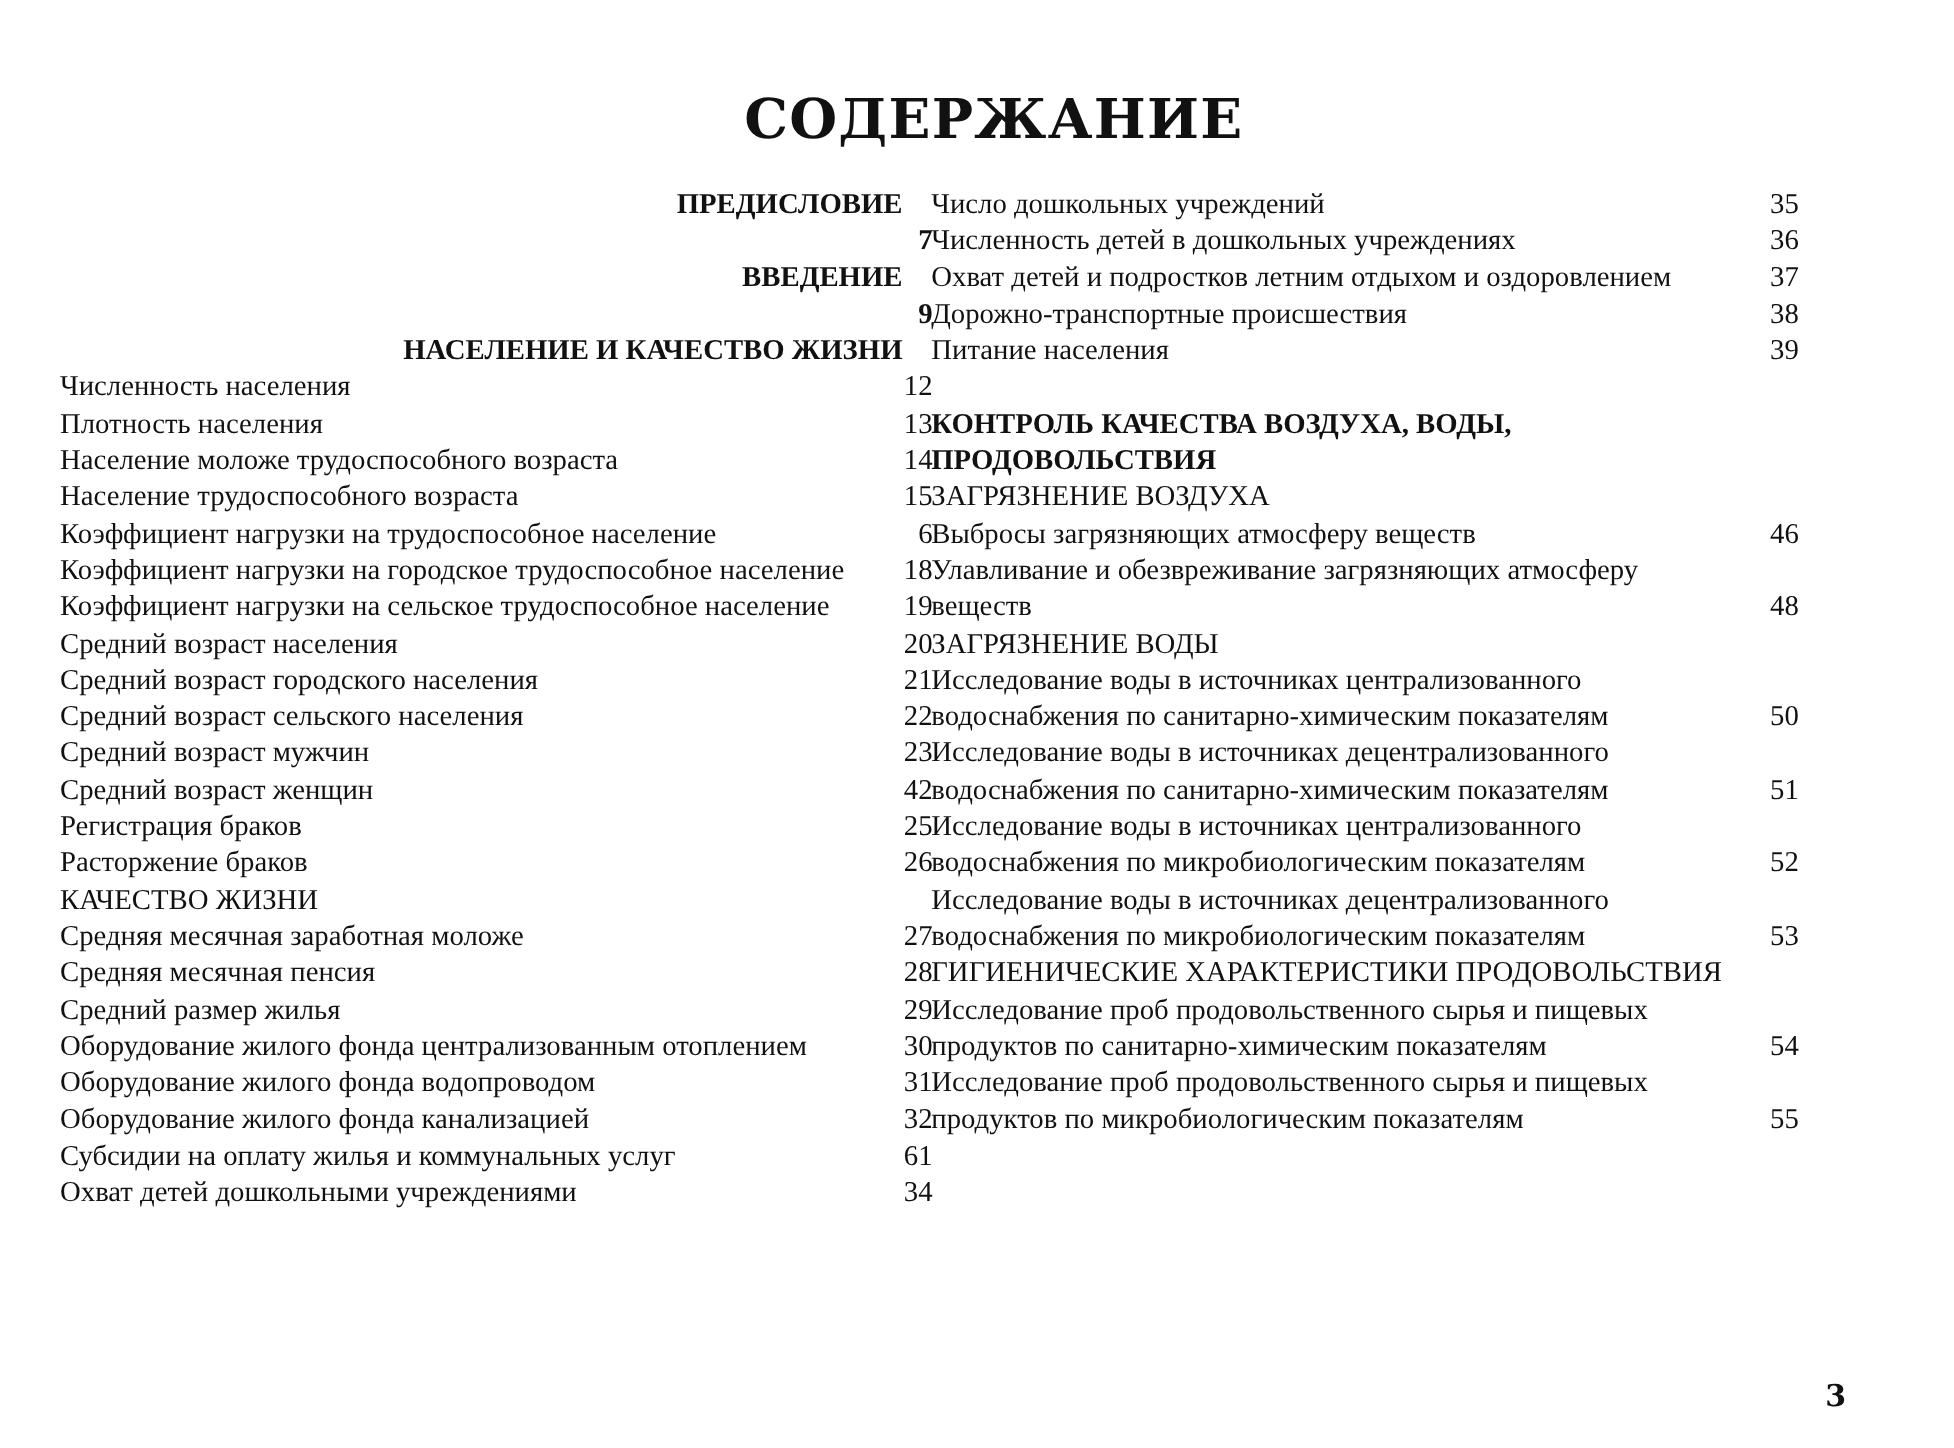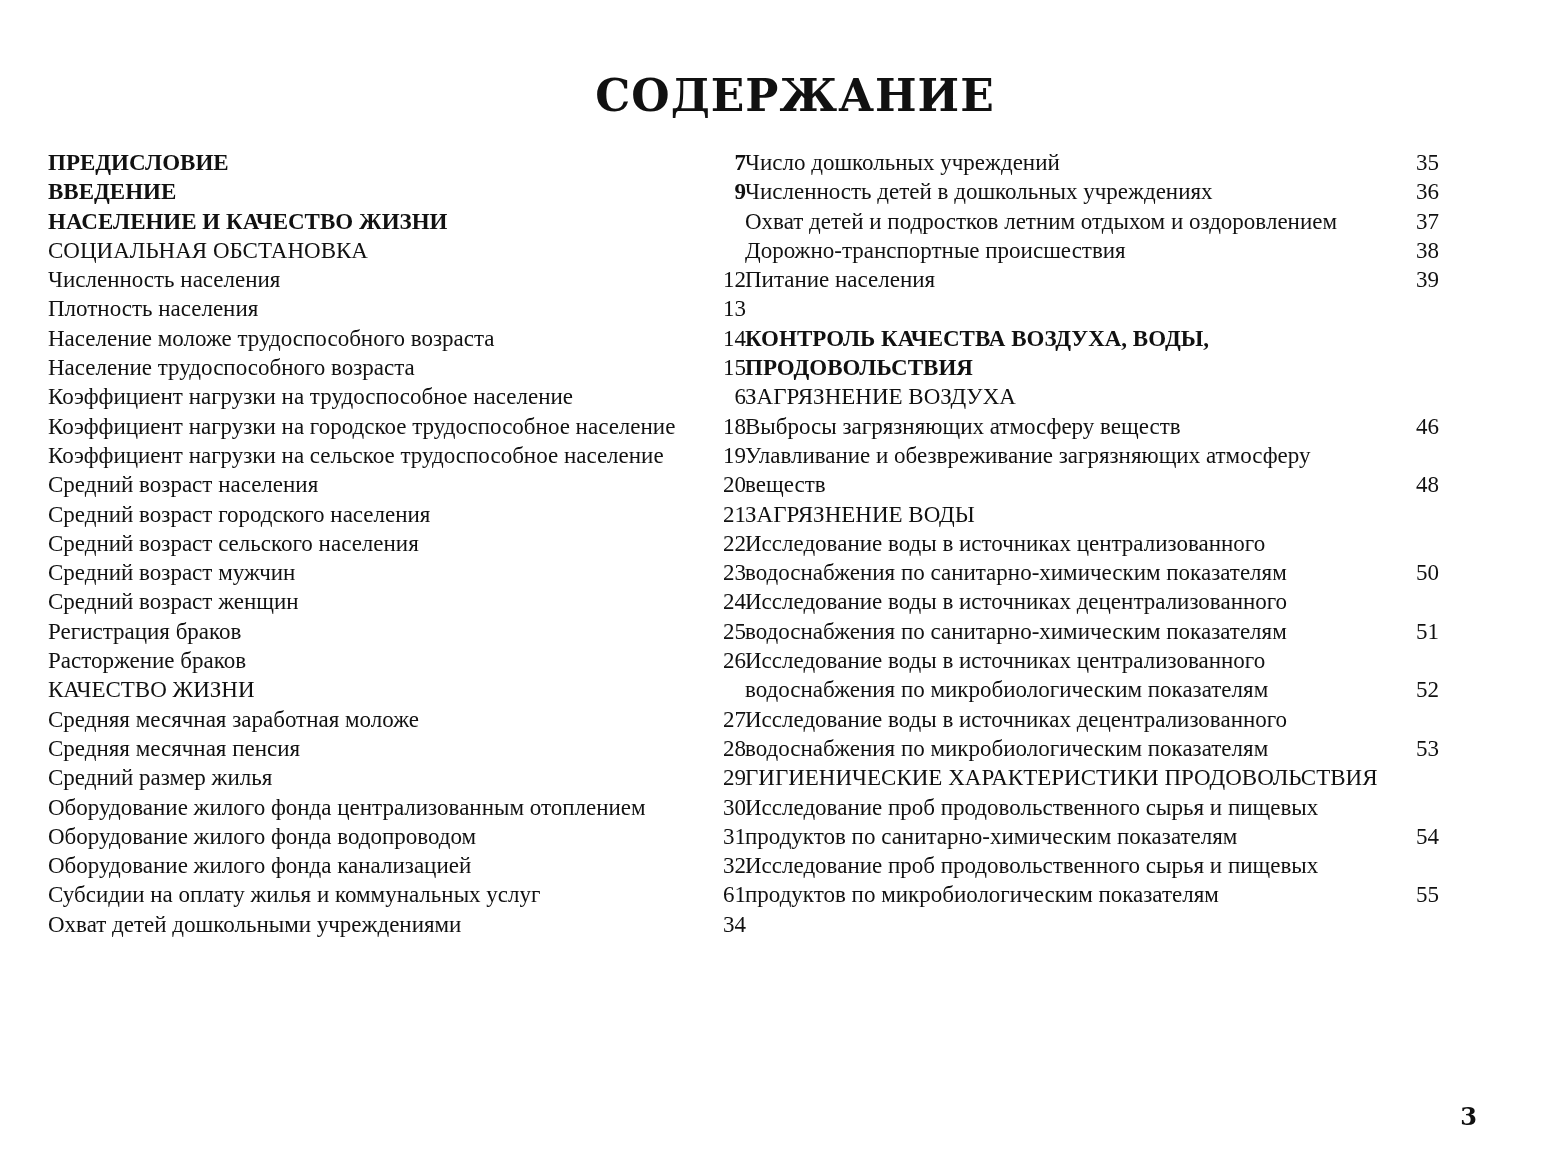--- a/index.html
+++ b/index.html
@@ -15,21 +15,21 @@
   }
   .col { position: absolute; top: 148px; }
   .col.left { left: 48px; width: 698px; }
   .col.right { left: 745px; width: 694px; }
   .row {
     display: flex; justify-content: space-between; align-items: flex-end;
     font-size: 23px; line-height: 29.3px;
   }
   .row .label { flex: 1; padding-right: 24px; }
   .row .page { text-align: right; min-width: 30px; }
-  .row.bold { font-weight: bold; }
+  .row.bold { font-weight: bold; flex-direction: column; }
   .row.spacer { height: 29.3px; }
   .page-number {
     position: absolute; right: 86px; top: 1102px; font-size: 24px; font-weight: bold;
     font-family: "DejaVu Serif", serif;
   }
 </style>
 </head>
 <body>
 
 <h1 class="title">СОДЕРЖАНИЕ</h1>
@@ -41,24 +41,20 @@
     </div>
     <div class="row bold">
       <span class="label">ВВЕДЕНИЕ</span>
       <span class="page">9</span>
     </div>
     <div class="row bold">
       <span class="label">НАСЕЛЕНИЕ И КАЧЕСТВО ЖИЗНИ</span>
       <span class="page"></span>
     </div>
     <div class="row">
-      <span class="label">СОЦИАЛЬНАЯ ОБСТАНОВКА</span>
-      <span class="page"></span>
-    </div>
-    <div class="row">
       <span class="label">Численность населения</span>
       <span class="page">12</span>
     </div>
     <div class="row">
       <span class="label">Плотность населения</span>
       <span class="page">13</span>
     </div>
     <div class="row">
       <span class="label">Население моложе трудоспособного возраста</span>
       <span class="page">14</span>
@@ -90,21 +86,21 @@
     <div class="row">
       <span class="label">Средний возраст сельского населения</span>
       <span class="page">22</span>
     </div>
     <div class="row">
       <span class="label">Средний возраст мужчин</span>
       <span class="page">23</span>
     </div>
     <div class="row">
       <span class="label">Средний возраст женщин</span>
-      <span class="page">24</span>
+      <span class="page">42</span>
     </div>
     <div class="row">
       <span class="label">Регистрация браков</span>
       <span class="page">25</span>
     </div>
     <div class="row">
       <span class="label">Расторжение браков</span>
       <span class="page">26</span>
     </div>
     <div class="row">

